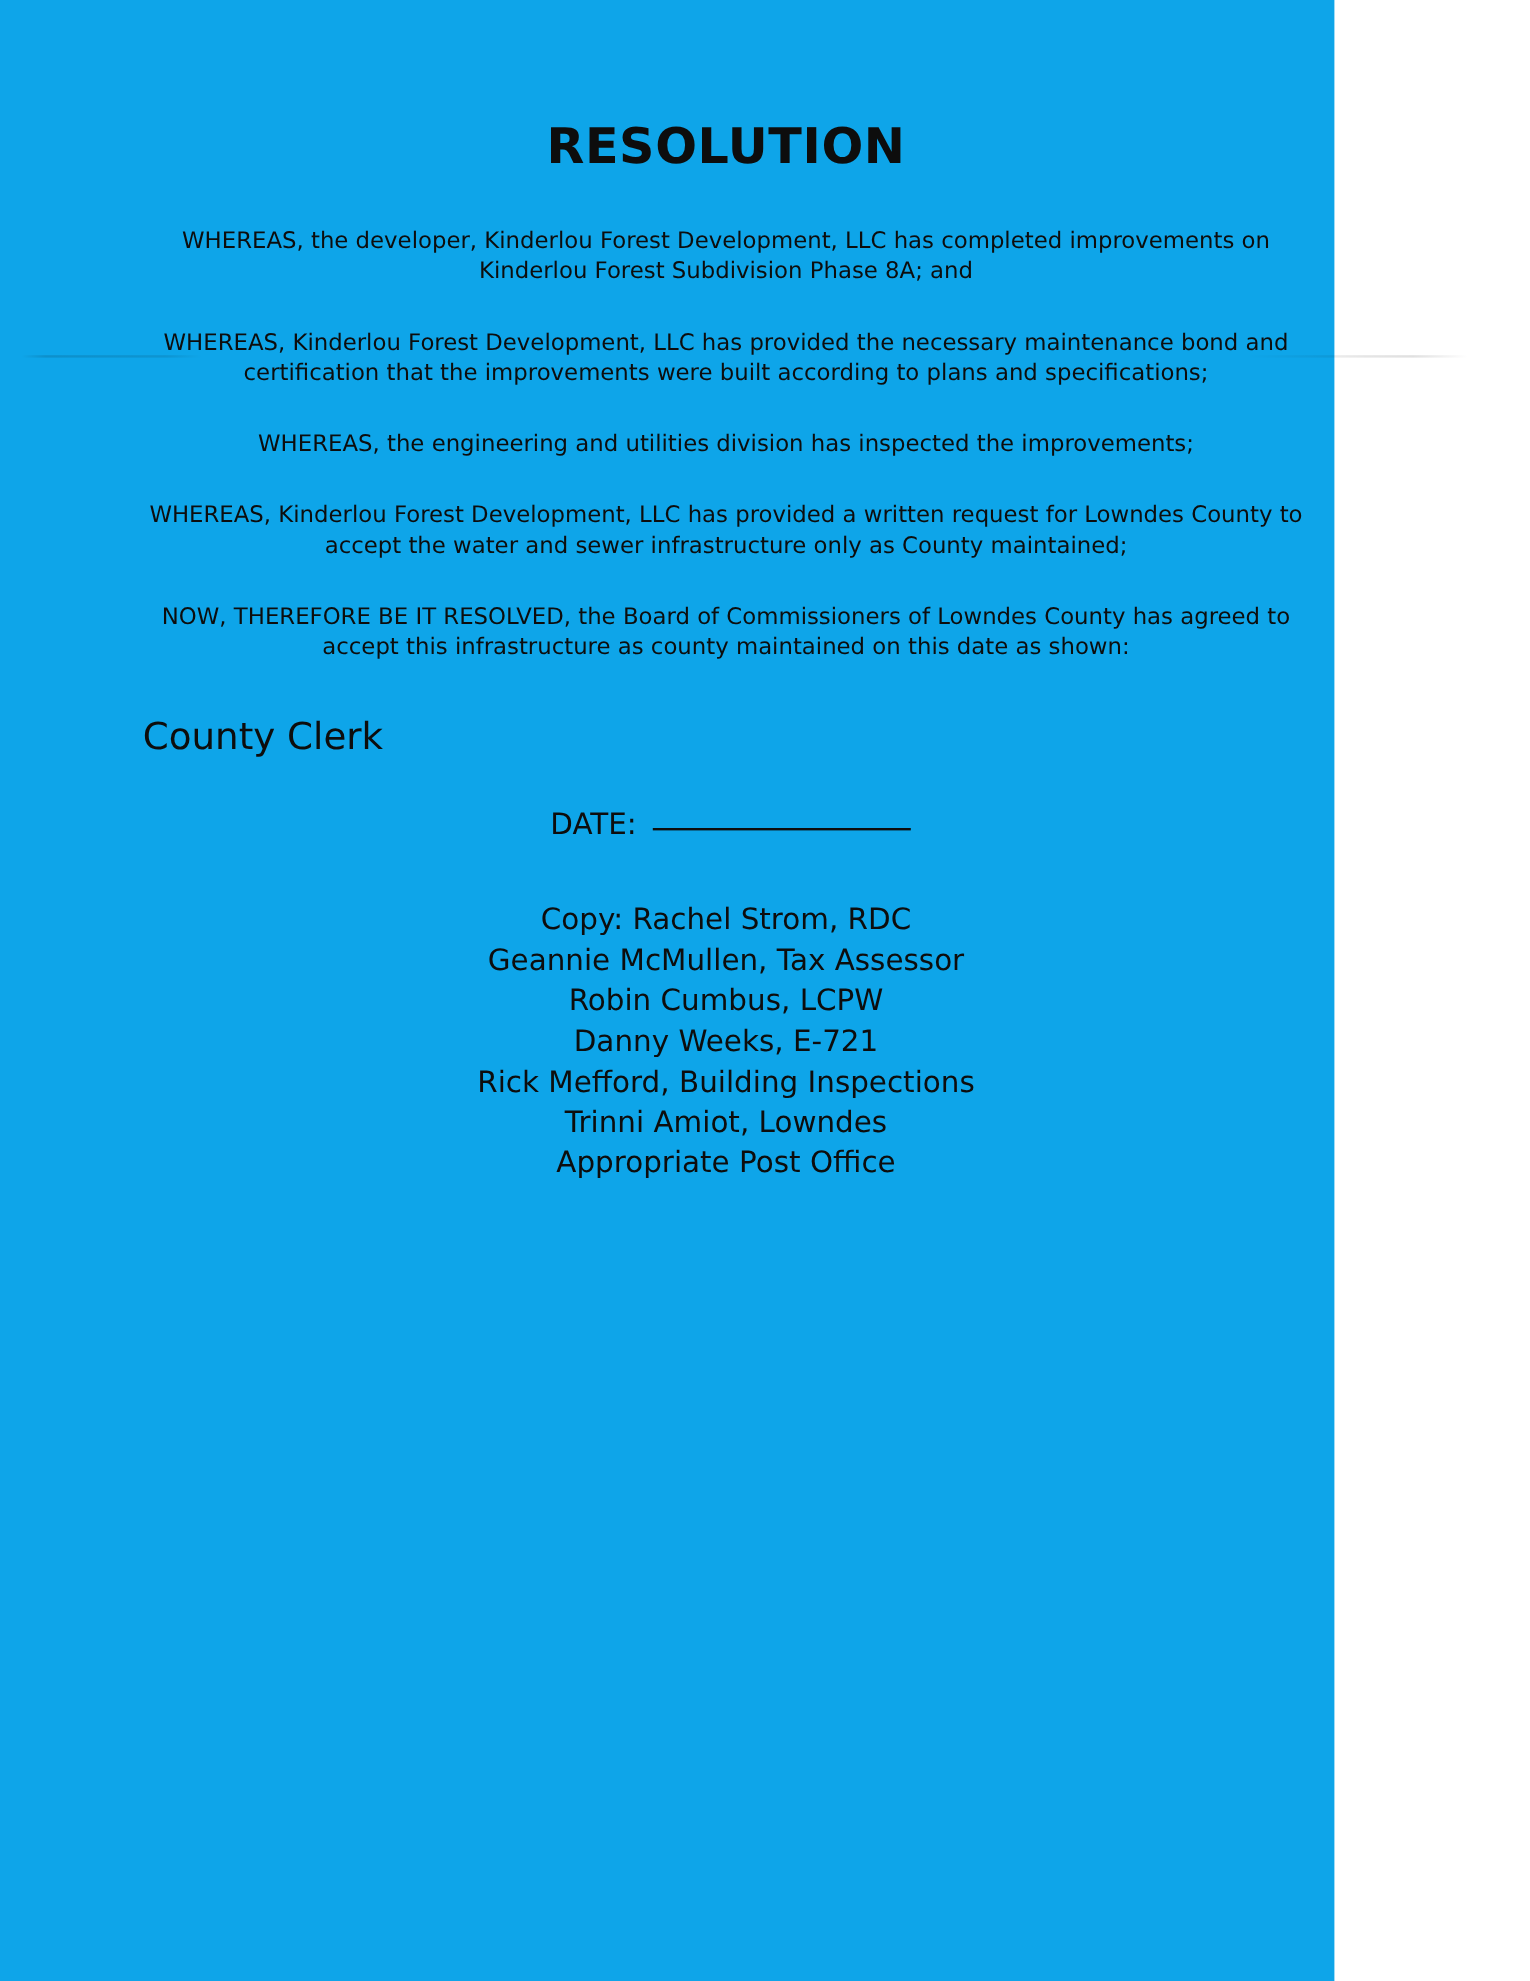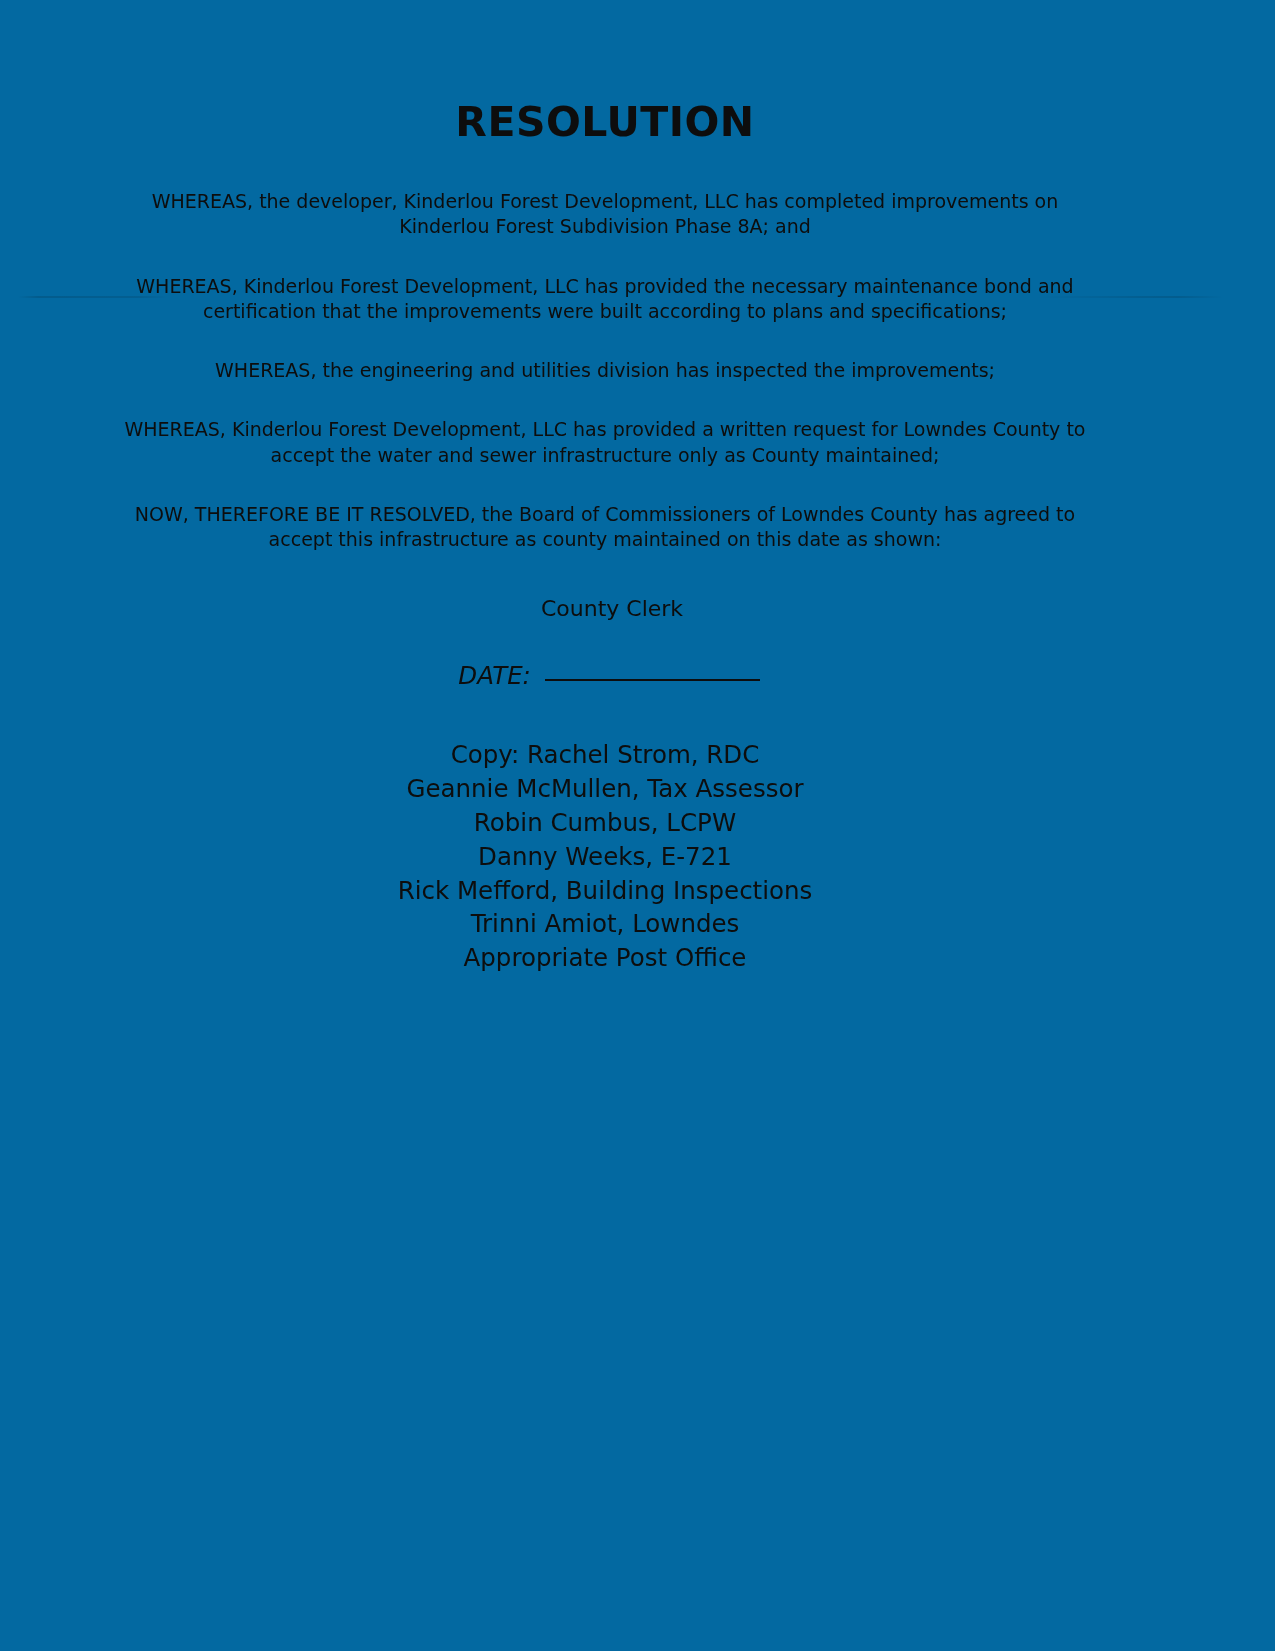--- a/index.html
+++ b/index.html
@@ -9,24 +9,24 @@
   }
   body {
     width: 1275px;
     height: 1651px;
     font-family: "DejaVu Sans", sans-serif;
     color: #0d0d0d;
     position: relative;
     overflow: hidden;
   }
   .page {
-    width: 1275px;
+    width: 1112px;
     height: 1651px;
     position: relative;
-    background: #0369a1;
+    background: #0ea5e9;
   }
   .scan-artifact {
     position: absolute;
     left: 18px;
     top: 296px;
     width: 1205px;
     height: 2px;
     background: linear-gradient(to right,
         rgba(0,0,0,0.00) 0px,
         rgba(0,0,0,0.13) 20px,
@@ -75,32 +75,31 @@
   }
   .rule {
     display: inline-block;
     border-bottom: 2px solid #0d0d0d;
     vertical-align: 3px;
     margin-left: 6px;
   }
   .rule.long { width: 560px; }
   .rule.short { width: 215px; }
   .caption {
-    font-size: 22px;
-    text-align: center;
+    font-size: 31px;
+    text-align: left;
     margin-top: 20px;
     margin-left: 14px;
   }
   .date-row {
     font-size: 24.5px;
     text-align: center;
     white-space: nowrap;
     margin-top: 40px;
     margin-left: 8px;
-    font-style: italic;
   }
   .copy-list {
     margin-top: 48px;
     text-align: center;
   }
   .copy-list div {
     font-size: 24.5px;
     line-height: 1.38;
   }
 </style>

